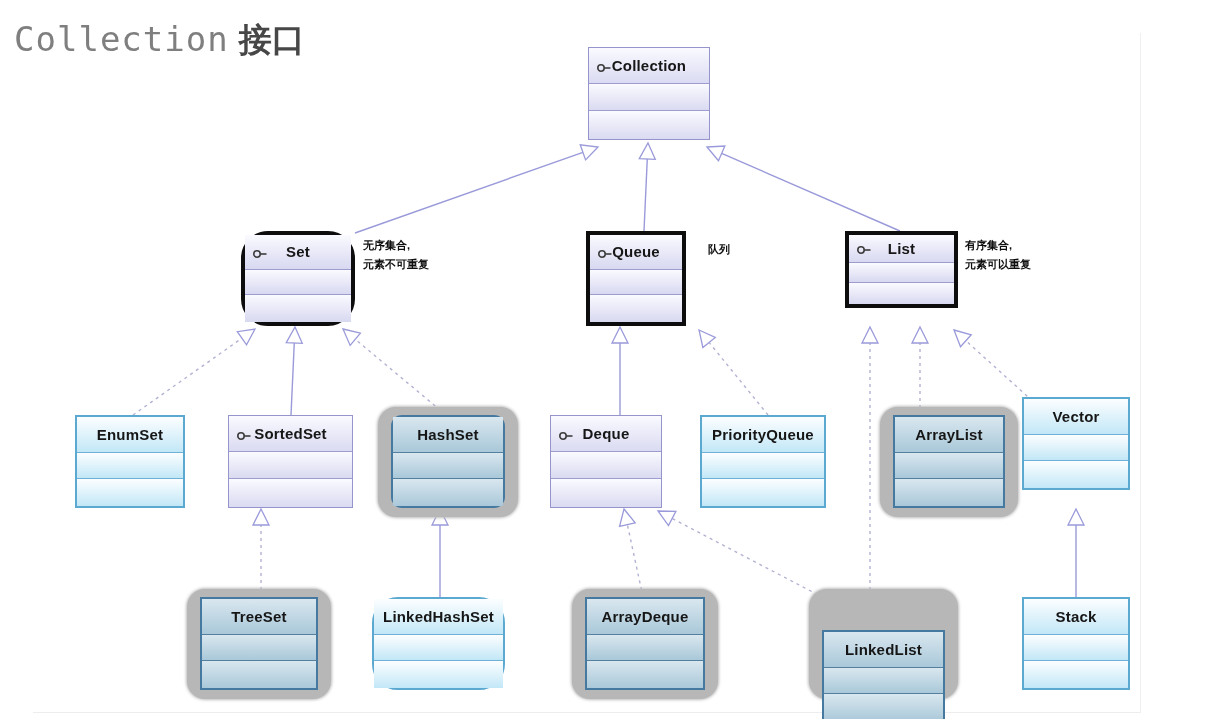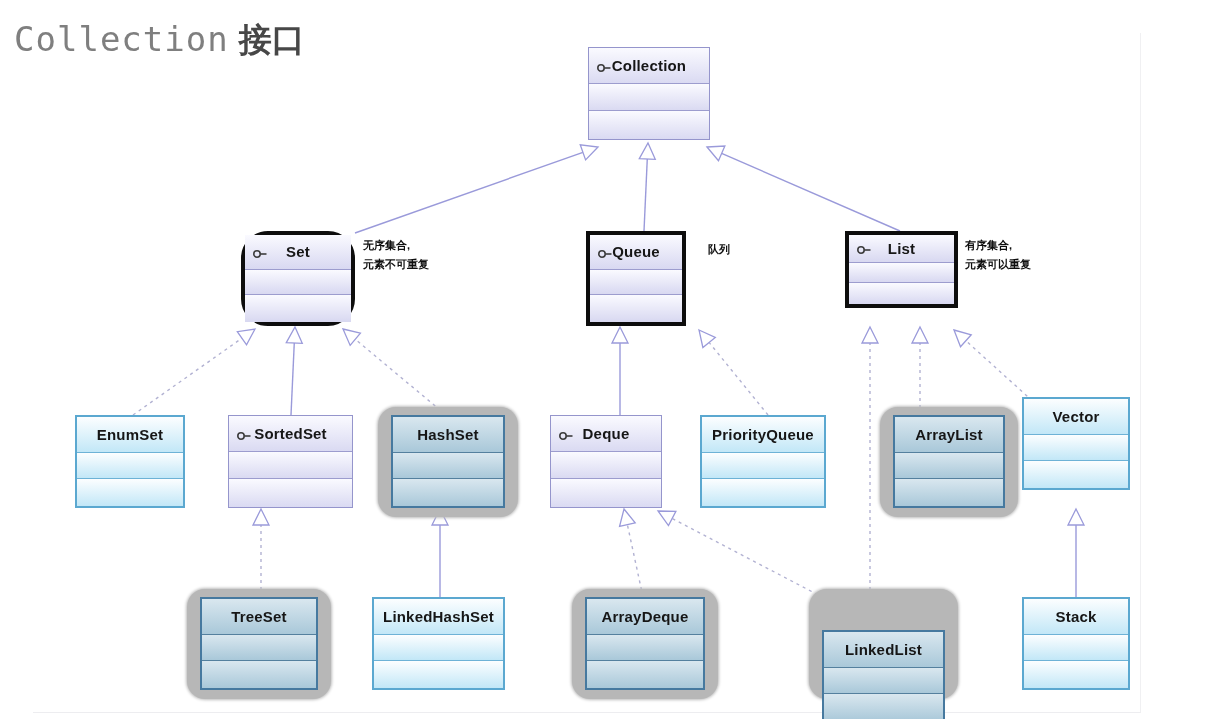--- a/index.html
+++ b/index.html
@@ -135,21 +135,21 @@
         <span class="ificon"><svg width="16" height="12" viewBox="0 0 16 12">
             <circle cx="5" cy="6" r="3.2" fill="none" stroke="#3c3c3c" stroke-width="1.6"></circle>
             <line x1="8.4" y1="6" x2="14.5" y2="6" stroke="#3c3c3c" stroke-width="1.6"></line>
           </svg></span>
         <span class="lbl">SortedSet</span>
       </div>
       <div class="row mid"></div>
       <div class="row bot"></div>
     </div>
     <div class="blob" style="left: 378px; top: 407px; width: 140px; height: 110px;"></div>
-    <div class="node class_hl" style="left: 391px; top: 415px; width: 114px; height: 93px;">
+    <div class="node class_hl" style="left: 391px; top: 415px; width: 114px; height: 93px; border-radius: 11px;">
       <div class="row title">
         <span class="lbl">HashSet</span>
       </div>
       <div class="row mid"></div>
       <div class="row bot"></div>
     </div>
     <div class="node interface" style="left: 550px; top: 415px; width: 112px; height: 93px;">
       <div class="row title">
         <span class="ificon"><svg width="16" height="12" viewBox="0 0 16 12">
             <circle cx="5" cy="6" r="3.2" fill="none" stroke="#3c3c3c" stroke-width="1.6"></circle>
@@ -183,21 +183,21 @@
       <div class="row bot"></div>
     </div>
     <div class="blob" style="left: 187px; top: 589px; width: 144px; height: 110px;"></div>
     <div class="node class_hl" style="left: 200px; top: 597px; width: 118px; height: 93px;">
       <div class="row title">
         <span class="lbl">TreeSet</span>
       </div>
       <div class="row mid"></div>
       <div class="row bot"></div>
     </div>
-    <div class="node class" style="left: 372px; top: 597px; width: 133px; height: 93px;">
+    <div class="node class" style="left: 372px; top: 597px; width: 133px; height: 93px; border-radius: 26px;">
       <div class="row title">
         <span class="lbl">LinkedHashSet</span>
       </div>
       <div class="row mid"></div>
       <div class="row bot"></div>
     </div>
     <div class="blob" style="left: 572px; top: 589px; width: 146px; height: 110px;"></div>
     <div class="node class_hl" style="left: 585px; top: 597px; width: 120px; height: 93px;">
       <div class="row title">
         <span class="lbl">ArrayDeque</span>

